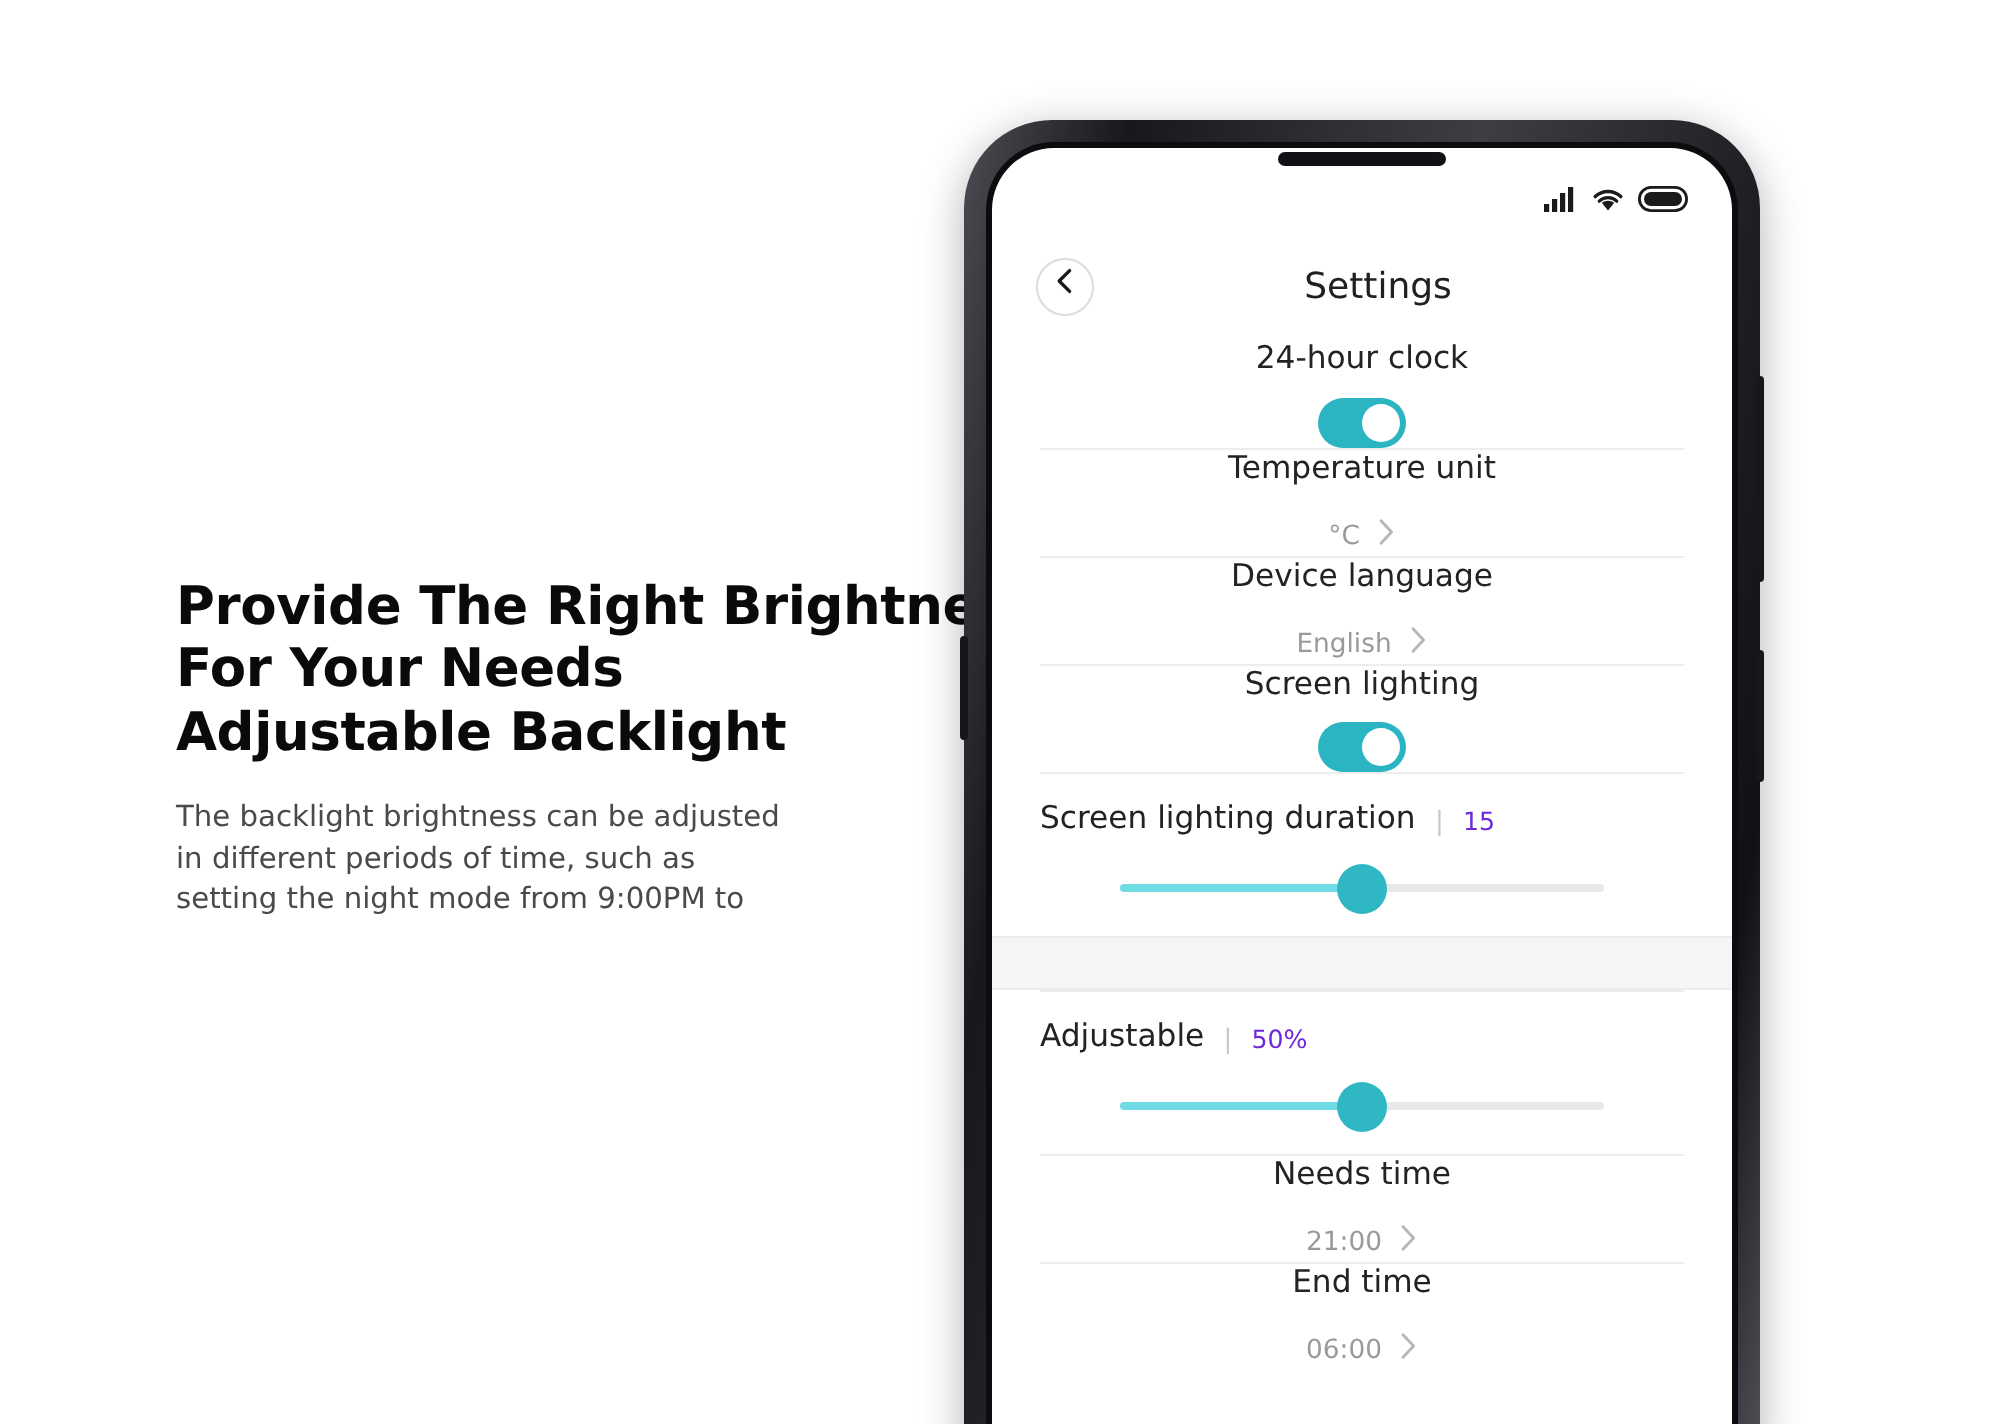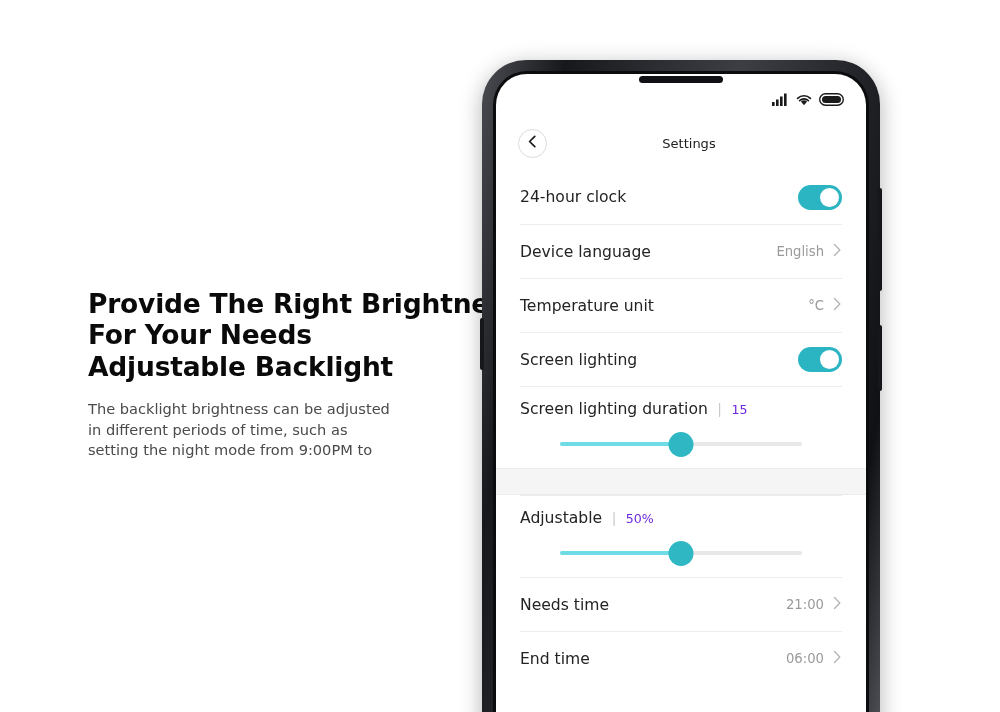--- a/index.html
+++ b/index.html
@@ -134,37 +134,38 @@
     border: 1.2px solid #dcdcdc;
     display: flex; align-items: center; justify-content: center;
     background: #fff;
     flex: none;
   }
   .page-title {
     position: absolute;
     left: 16px; right: 0;
     text-align: center;
     font-family: "DejaVu Sans", sans-serif;
-    font-size: 13px;
+    font-size: 18px;
     color: #202020;
     pointer-events: none;
   }
 
   
   .group { background: #ffffff; }
   .group-gap { height: 27px; background: #f5f5f5; border-top: 1px solid #ececec; border-bottom: 1px solid #ececec; }
 
   .row {
     position: relative;
     margin: 0 24px;
     min-height: 54px;
     display: flex;
     align-items: center;
     justify-content: space-between;
     border-top: 1px solid #ededed;
+    flex-direction: column;
   }
   .row.first { border-top: none; }
 
   .row-label {
     font-family: "DejaVu Sans", sans-serif;
     font-size: 15.6px;
     color: #232323;
     white-space: nowrap;
   }
   .row-right { display: flex; align-items: center; gap: 9px; }
@@ -190,21 +191,21 @@
     border-radius: 50%;
     background: #ffffff;
   }
 
   
   .slider-row {
     margin: 0 24px;
     padding: 13px 0 14px 0;
     border-top: 1px solid #ededed;
   }
-  .slider-head { display: flex; align-items: center; gap: 10px; }
+  .slider-head { display: flex; align-items: flex-end; gap: 10px; }
   .slider-title {
     font-family: "DejaVu Sans", sans-serif;
     font-size: 15.6px;
     color: #232323;
     white-space: nowrap;
   }
   .pipe { color: #c9c9c9; font-size: 14px; }
   .slider-value {
     font-family: "DejaVu Sans", sans-serif;
     font-size: 12.6px;
@@ -306,35 +307,35 @@
         <div class="group">
 
           <div class="row first">
             <span class="row-label">24-hour clock</span>
             <div class="toggle">
               <div class="toggle-knob"></div>
             </div>
           </div>
 
           <div class="row">
-            <span class="row-label">Device language</span>
+            <span class="row-label">Temperature unit</span>
             <div class="row-right">
-              <span class="row-value">English</span>
+              <span class="row-value">°C</span>
               <span>
                 <svg width="9" height="14" viewBox="0 0 9 14">
                   <path d="M1.5 1.4 L6.8 7 L1.5 12.6" stroke="#b6b6b6" stroke-width="1.4" fill="none" stroke-linecap="round" stroke-linejoin="round"></path>
                 </svg>
               </span>
             </div>
           </div>
 
           <div class="row">
-            <span class="row-label">Temperature unit</span>
+            <span class="row-label">Device language</span>
             <div class="row-right">
-              <span class="row-value">°C</span>
+              <span class="row-value">English</span>
               <span>
                 <svg width="9" height="14" viewBox="0 0 9 14">
                   <path d="M1.5 1.4 L6.8 7 L1.5 12.6" stroke="#b6b6b6" stroke-width="1.4" fill="none" stroke-linecap="round" stroke-linejoin="round"></path>
                 </svg>
               </span>
             </div>
           </div>
 
           <div class="row">
             <span class="row-label">Screen lighting</span>

